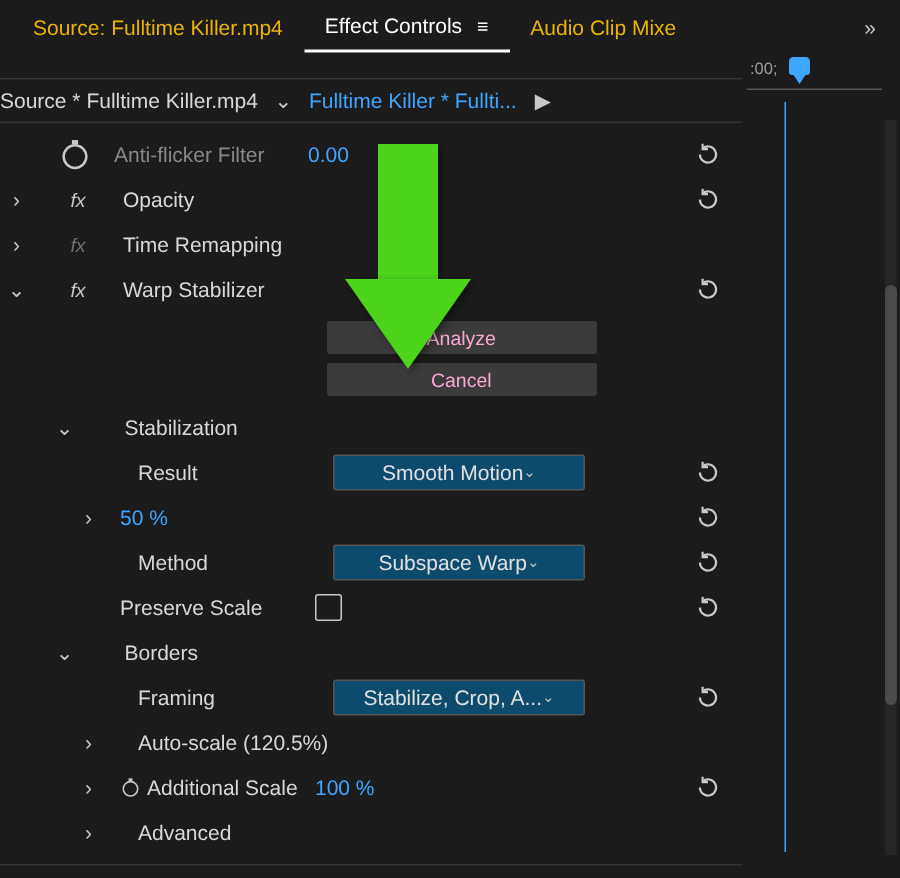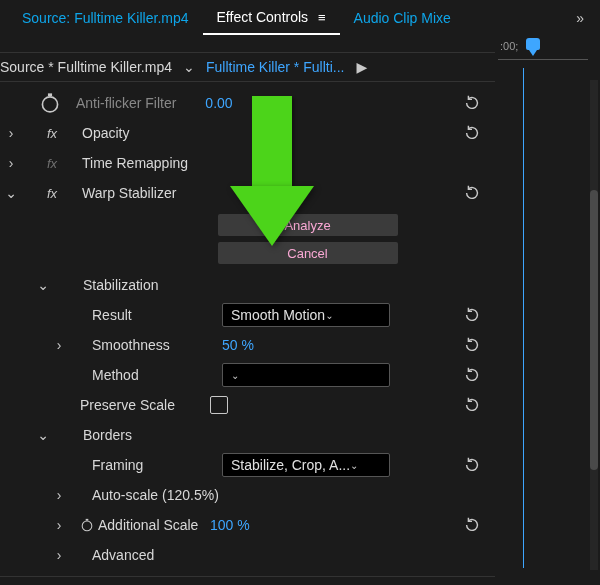--- a/index.html
+++ b/index.html
@@ -1,18 +1,18 @@
 <!DOCTYPE html>
 <html><head>
 <meta charset="utf-8">
 <style>
   * { box-sizing: border-box; margin: 0; padding: 0; font-family: "Segoe UI", Arial, sans-serif; }
   body { background: #1b1b1b; color: #d8d8d8; width: 600px; height: 585px; overflow: hidden; font-size: 14px; position: relative; }
   .topbar { display: flex; align-items: center; height: 36px; padding: 0 8px; gap: 0; }
-  .tab { padding: 8px 14px; color: #0ea5e9; cursor: pointer; white-space: nowrap; }
+  .tab { padding: 8px 14px; color: #eab308; cursor: pointer; white-space: nowrap; }
   .tab.active { color: #fff; border-bottom: 2px solid #fff; }
   .menu-glyph { margin-left: 6px; font-size: 13px; }
   .chev-right { margin-left: auto; padding: 4px 8px; color: #c8c8c8; }
   .srcrow { display: flex; align-items: center; height: 30px; gap: 6px; border-top: 1px solid #333; border-bottom: 1px solid #333; margin-top: 8px; }
   .srcrow .src { color: #d8d8d8; white-space: nowrap; }
   .srcrow .clip { color: #3ea6ff; white-space: nowrap; overflow: hidden; text-overflow: ellipsis; max-width: 170px; }
   .play-tri { padding: 0 6px; color: #c8c8c8; }
   .ruler-area { position: absolute; right: 12px; top: 36px; width: 90px; height: 24px; border-bottom: 1px solid #555; }
   .ruler-tick { position: absolute; left: 2px; top: 4px; color: #9a9a9a; font-size: 11px; }
   .playhead { position: absolute; left: 28px; top: 2px; }
@@ -27,21 +27,21 @@
   .fx.dim { color: #707070; }
   .label { color: #d8d8d8; }
   .val-blue { color: #3ea6ff; }
   .reset { position: absolute; right: 10px; top: 4px; color: #c8c8c8; padding: 2px 4px; }
   .btnrow { display: flex; flex-direction: column; gap: 6px; align-items: center; margin: 6px 0 6px 120px; }
   .ghostbtn { background: #3b3b3b; color: #f9a8d4; width: 180px; height: 22px; text-align: center; border-radius: 2px; display: flex; align-items: center; justify-content: center; font-size: 13px; }
   .proprow { display: flex; align-items: center; height: 30px; position: relative; }
   .proprow .lpad { width: 80px; display: inline-flex; align-items: center; }
   .proprow .lpad .tw { margin-left: 32px; }
   .plabel { width: 130px; color: #d8d8d8; }
-  .select { background: #000000; border: 1px solid #555; color: #e0e0e0; height: 24px; display: flex; align-items: center; padding: 0 8px; width: 168px; justify-content: flex-start; border-radius: 2px; }
+  .select { background: #0c4a6e; border: 1px solid #555; color: #e0e0e0; height: 24px; display: flex; align-items: center; padding: 0 8px; width: 168px; justify-content: center; border-radius: 2px; }
   .select .down { font-size: 10px; color: #c8c8c8; }
   .checkbox { width: 18px; height: 18px; border: 1.5px solid #c8c8c8; display: inline-block; border-radius: 2px; }
   .tw.indent2 { margin-left: 32px; }
   .timer-icon { width: 14px; height: 14px; display: inline-block; margin-right: 4px; }
   .timer-icon svg { width: 14px; height: 14px; }
   .scrollbar { position: absolute; right: 2px; top: 80px; width: 8px; height: 490px; background: #262626; }
   .scrollbar .thumb { position: absolute; left: 0; top: 110px; width: 8px; height: 280px; background: #4a4a4a; border-radius: 4px; }
   .audio-row { border-top: 1px solid #333; margin-top: 6px; padding-top: 4px; }
   .arrow-overlay { position: absolute; left: 252px; top: 96px; pointer-events: none; }
   .arrow-shaft { width: 40px; height: 90px; background: #4cd41a; box-shadow: 2px 2px 3px rgba(0,0,0,0.4); }
@@ -144,34 +144,34 @@
             <path d="M4 10a6 6 0 1 0 2-4.5" fill="none" stroke="#c8c8c8" stroke-width="1.6"></path>
             <path d="M6 2v4h4" fill="none" stroke="#c8c8c8" stroke-width="1.6"></path>
           </svg>
       </span>
     </div>
 
     <div class="proprow">
       <span class="lpad">
           <span class="tw" style="margin-left:48px">›</span>
         </span>
-      <span class="plabel" style="margin-left:12px">Smoothness</span>
       <span class="val-blue">50 %</span>
       <span class="reset">
         <svg class="resetsvg" viewBox="0 0 20 20">
             <path d="M4 10a6 6 0 1 0 2-4.5" fill="none" stroke="#c8c8c8" stroke-width="1.6"></path>
             <path d="M6 2v4h4" fill="none" stroke="#c8c8c8" stroke-width="1.6"></path>
           </svg>
       </span>
     </div>
 
     <div class="proprow">
       <span class="lpad"></span>
       <span class="plabel" style="margin-left:12px">Method</span>
       <div class="select">
+        <span>Subspace Warp</span>
         <span class="down">⌄</span>
       </div>
       <span class="reset">
         <svg class="resetsvg" viewBox="0 0 20 20">
             <path d="M4 10a6 6 0 1 0 2-4.5" fill="none" stroke="#c8c8c8" stroke-width="1.6"></path>
             <path d="M6 2v4h4" fill="none" stroke="#c8c8c8" stroke-width="1.6"></path>
           </svg>
       </span>
     </div>
 

